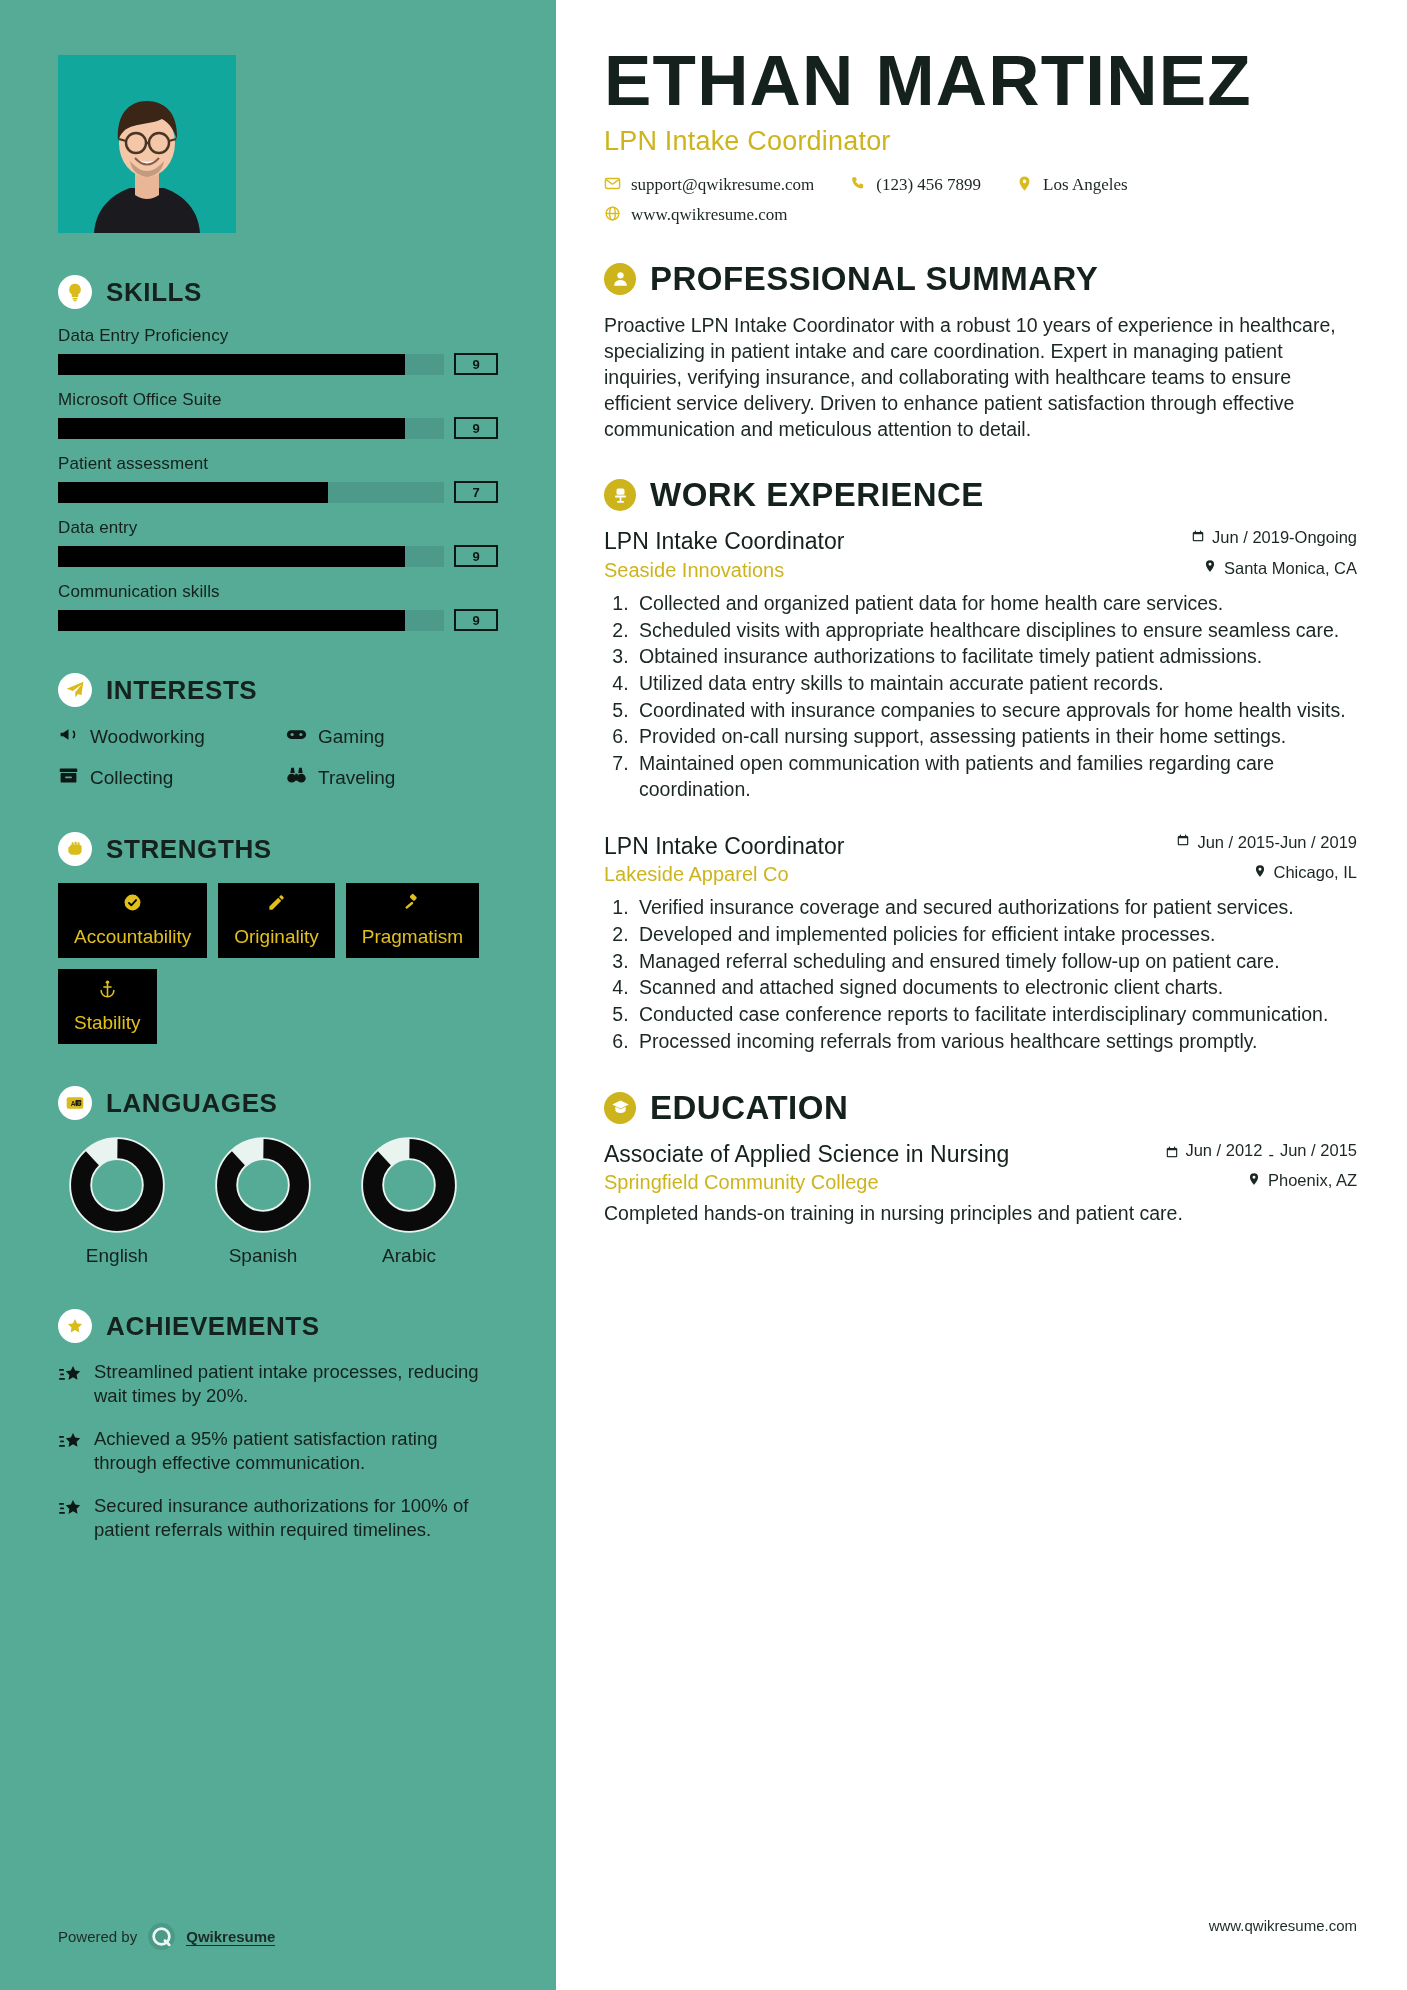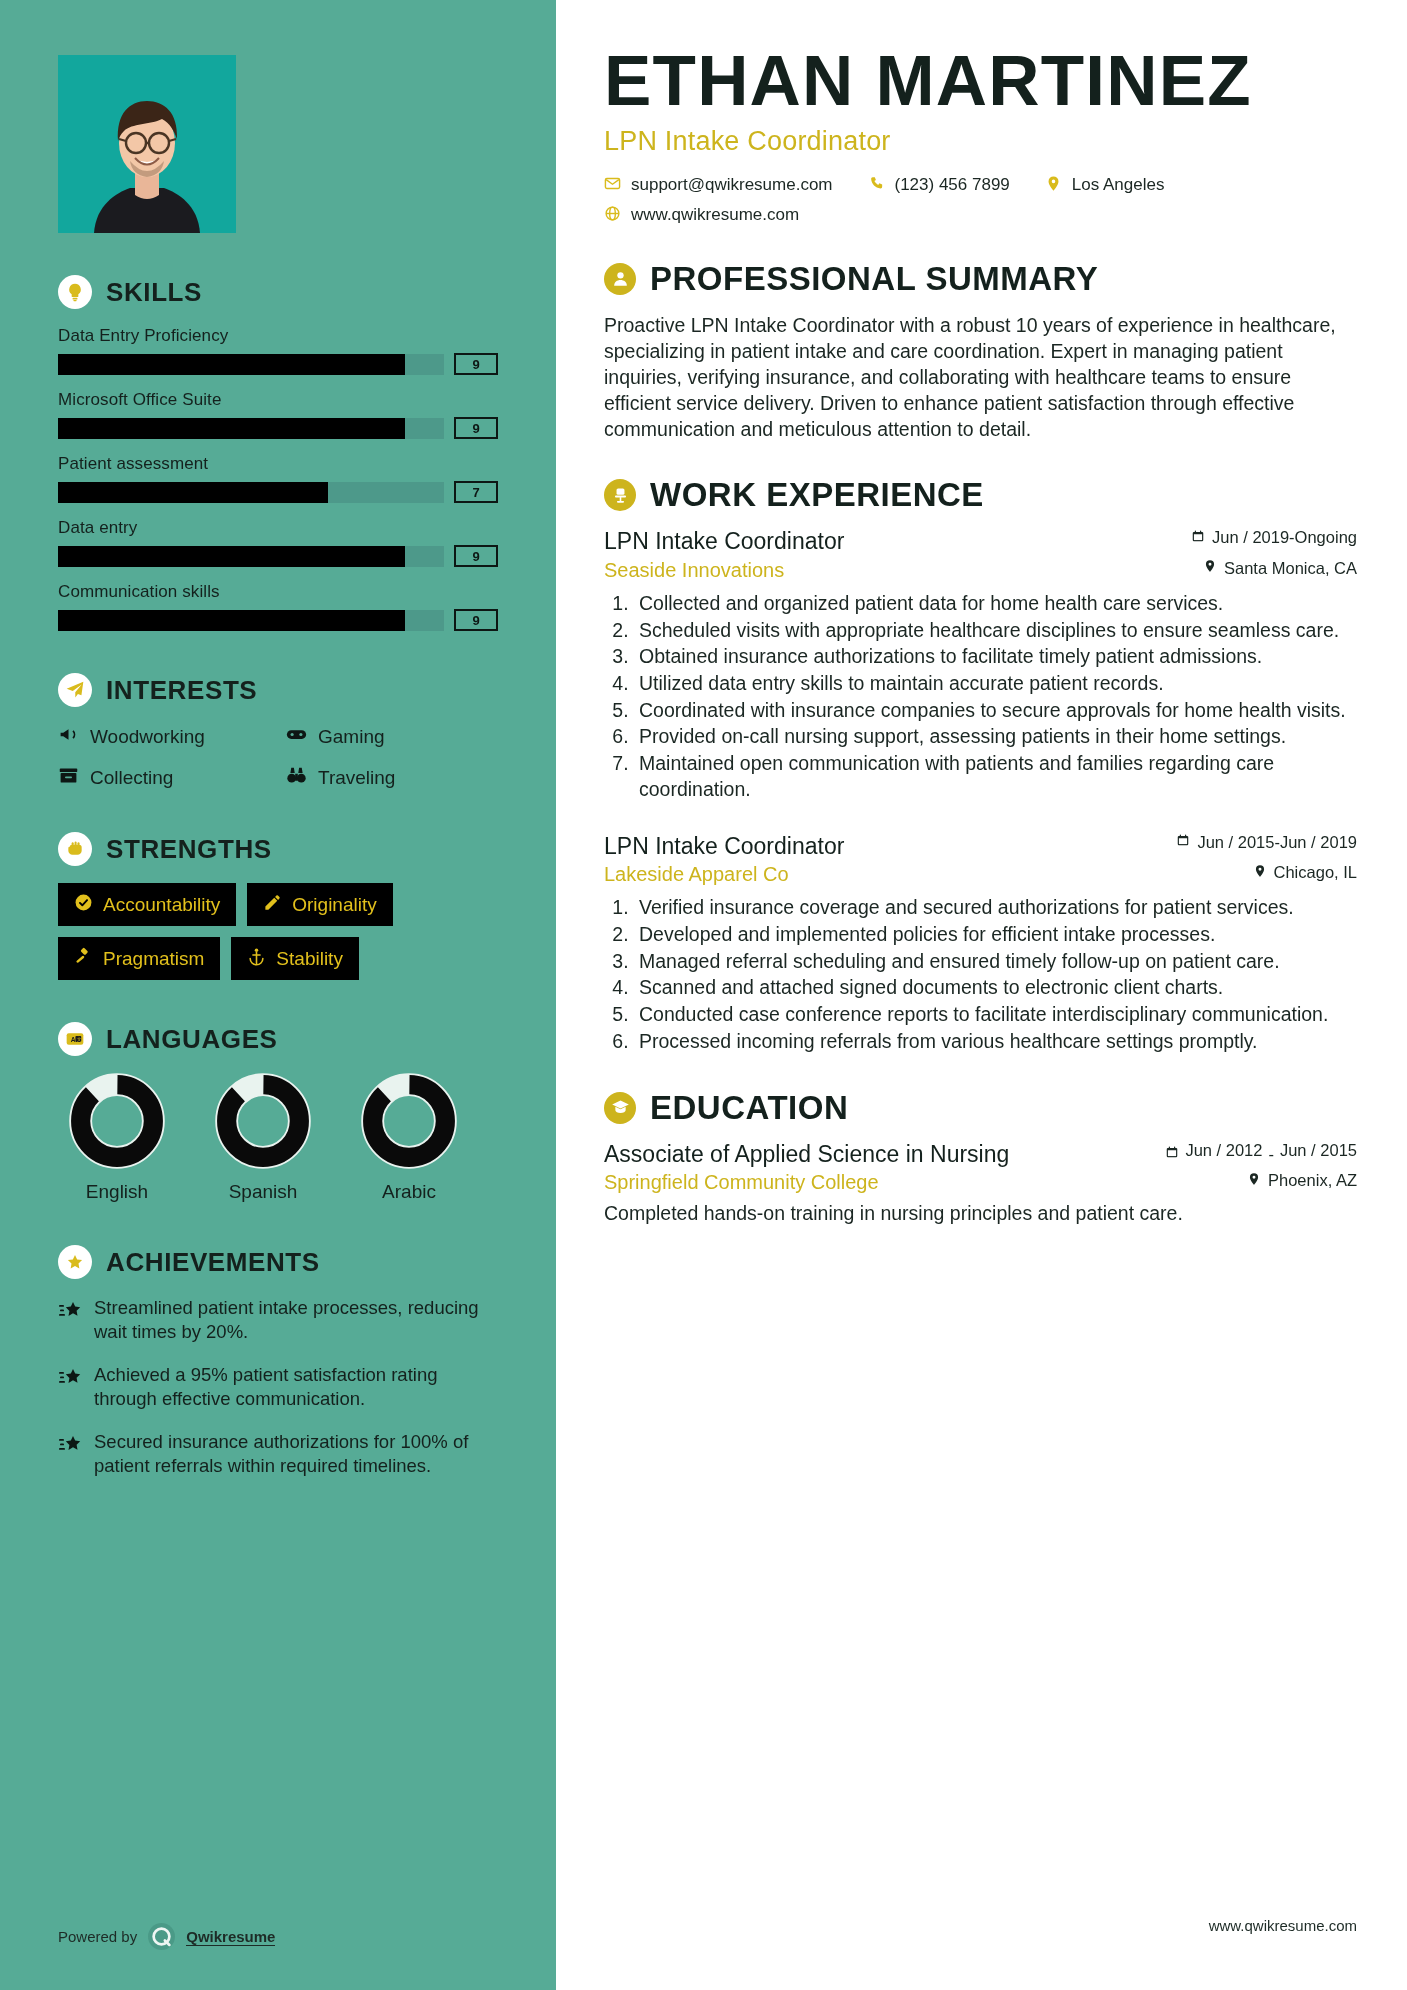--- a/index.html
+++ b/index.html
@@ -100,20 +100,21 @@
     display: flex;
     flex-wrap: wrap;
     gap: 11px;
   }
   .strength-pill {
     background: #000000;
     padding: 10px 16px;
     display: flex;
     align-items: center;
     gap: 10px;
+    flex-direction: column;
   }
   .strength-pill svg { width:19px; height:19px; flex:none; }
   .strength-label { color:#e2c01c; font-size:19px; }
 
   
   .lang-row { display:flex; gap: 28px; margin-top: 10px; }
   .lang-item { width: 118px; text-align:center; }
   .lang-ring { width: 96px; height: 96px; margin: 0 auto 12px auto; display:block; }
   .lang-label { font-size:19px; color:#14211d; }
 
@@ -162,21 +163,21 @@
   .contact-rows { margin-top: 18px; }
   .contact-line {
     display: flex;
     align-items: center;
     flex-wrap: wrap;
     gap: 9px 11px;
     margin-bottom: 9px;
   }
   .contact-item { display:flex; align-items:center; gap:10px; }
   .contact-item svg { width:17px; height:17px; flex:none; }
-  .contact-text { font-size:17px; color:#1b2723; }
+  .contact-text { font-size:17px; color:#1b2723;font-family:Liberation Serif, serif; }
 
   .main-section { margin-top: 34px; }
   .main-head { display:flex; align-items:center; gap:14px; margin-bottom: 14px; }
   .main-badge {
     width: 32px; height:32px; border-radius:50%;
     background:#cdb41d;
     display:flex; align-items:center; justify-content:center; flex:none;
   }
   .main-badge svg { width:19px; height:19px; display:block; }
   .main-title {

